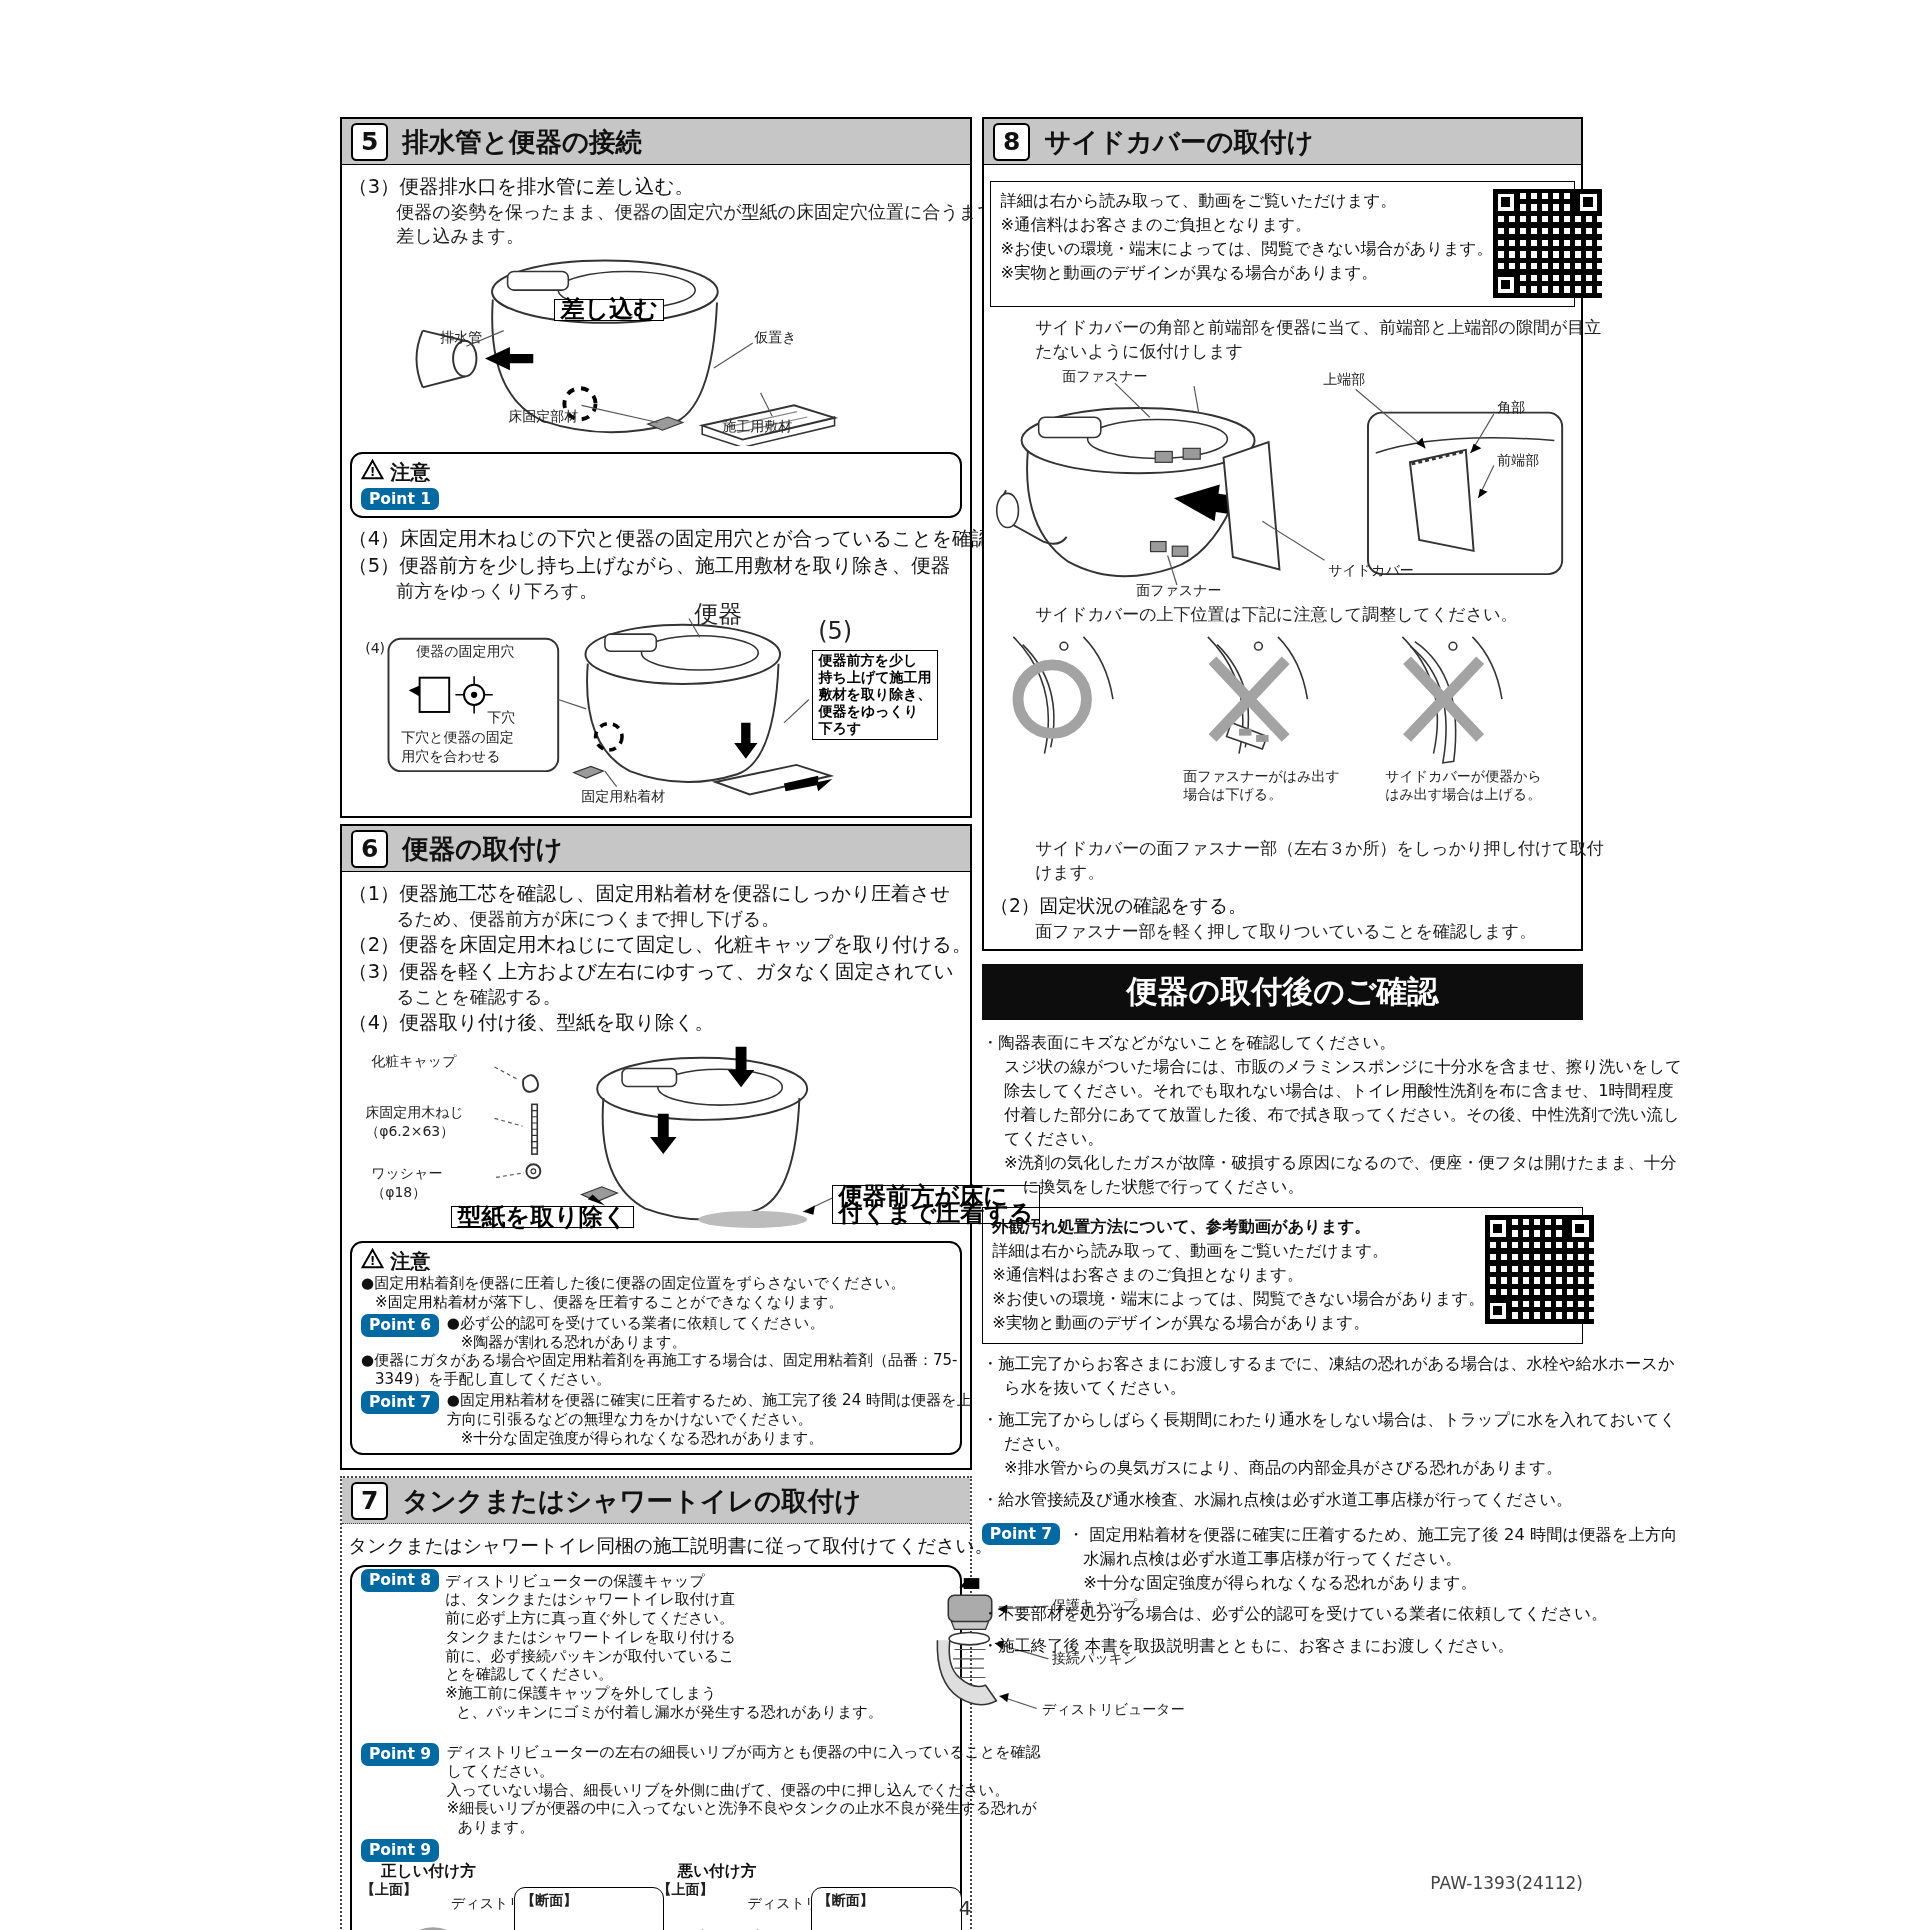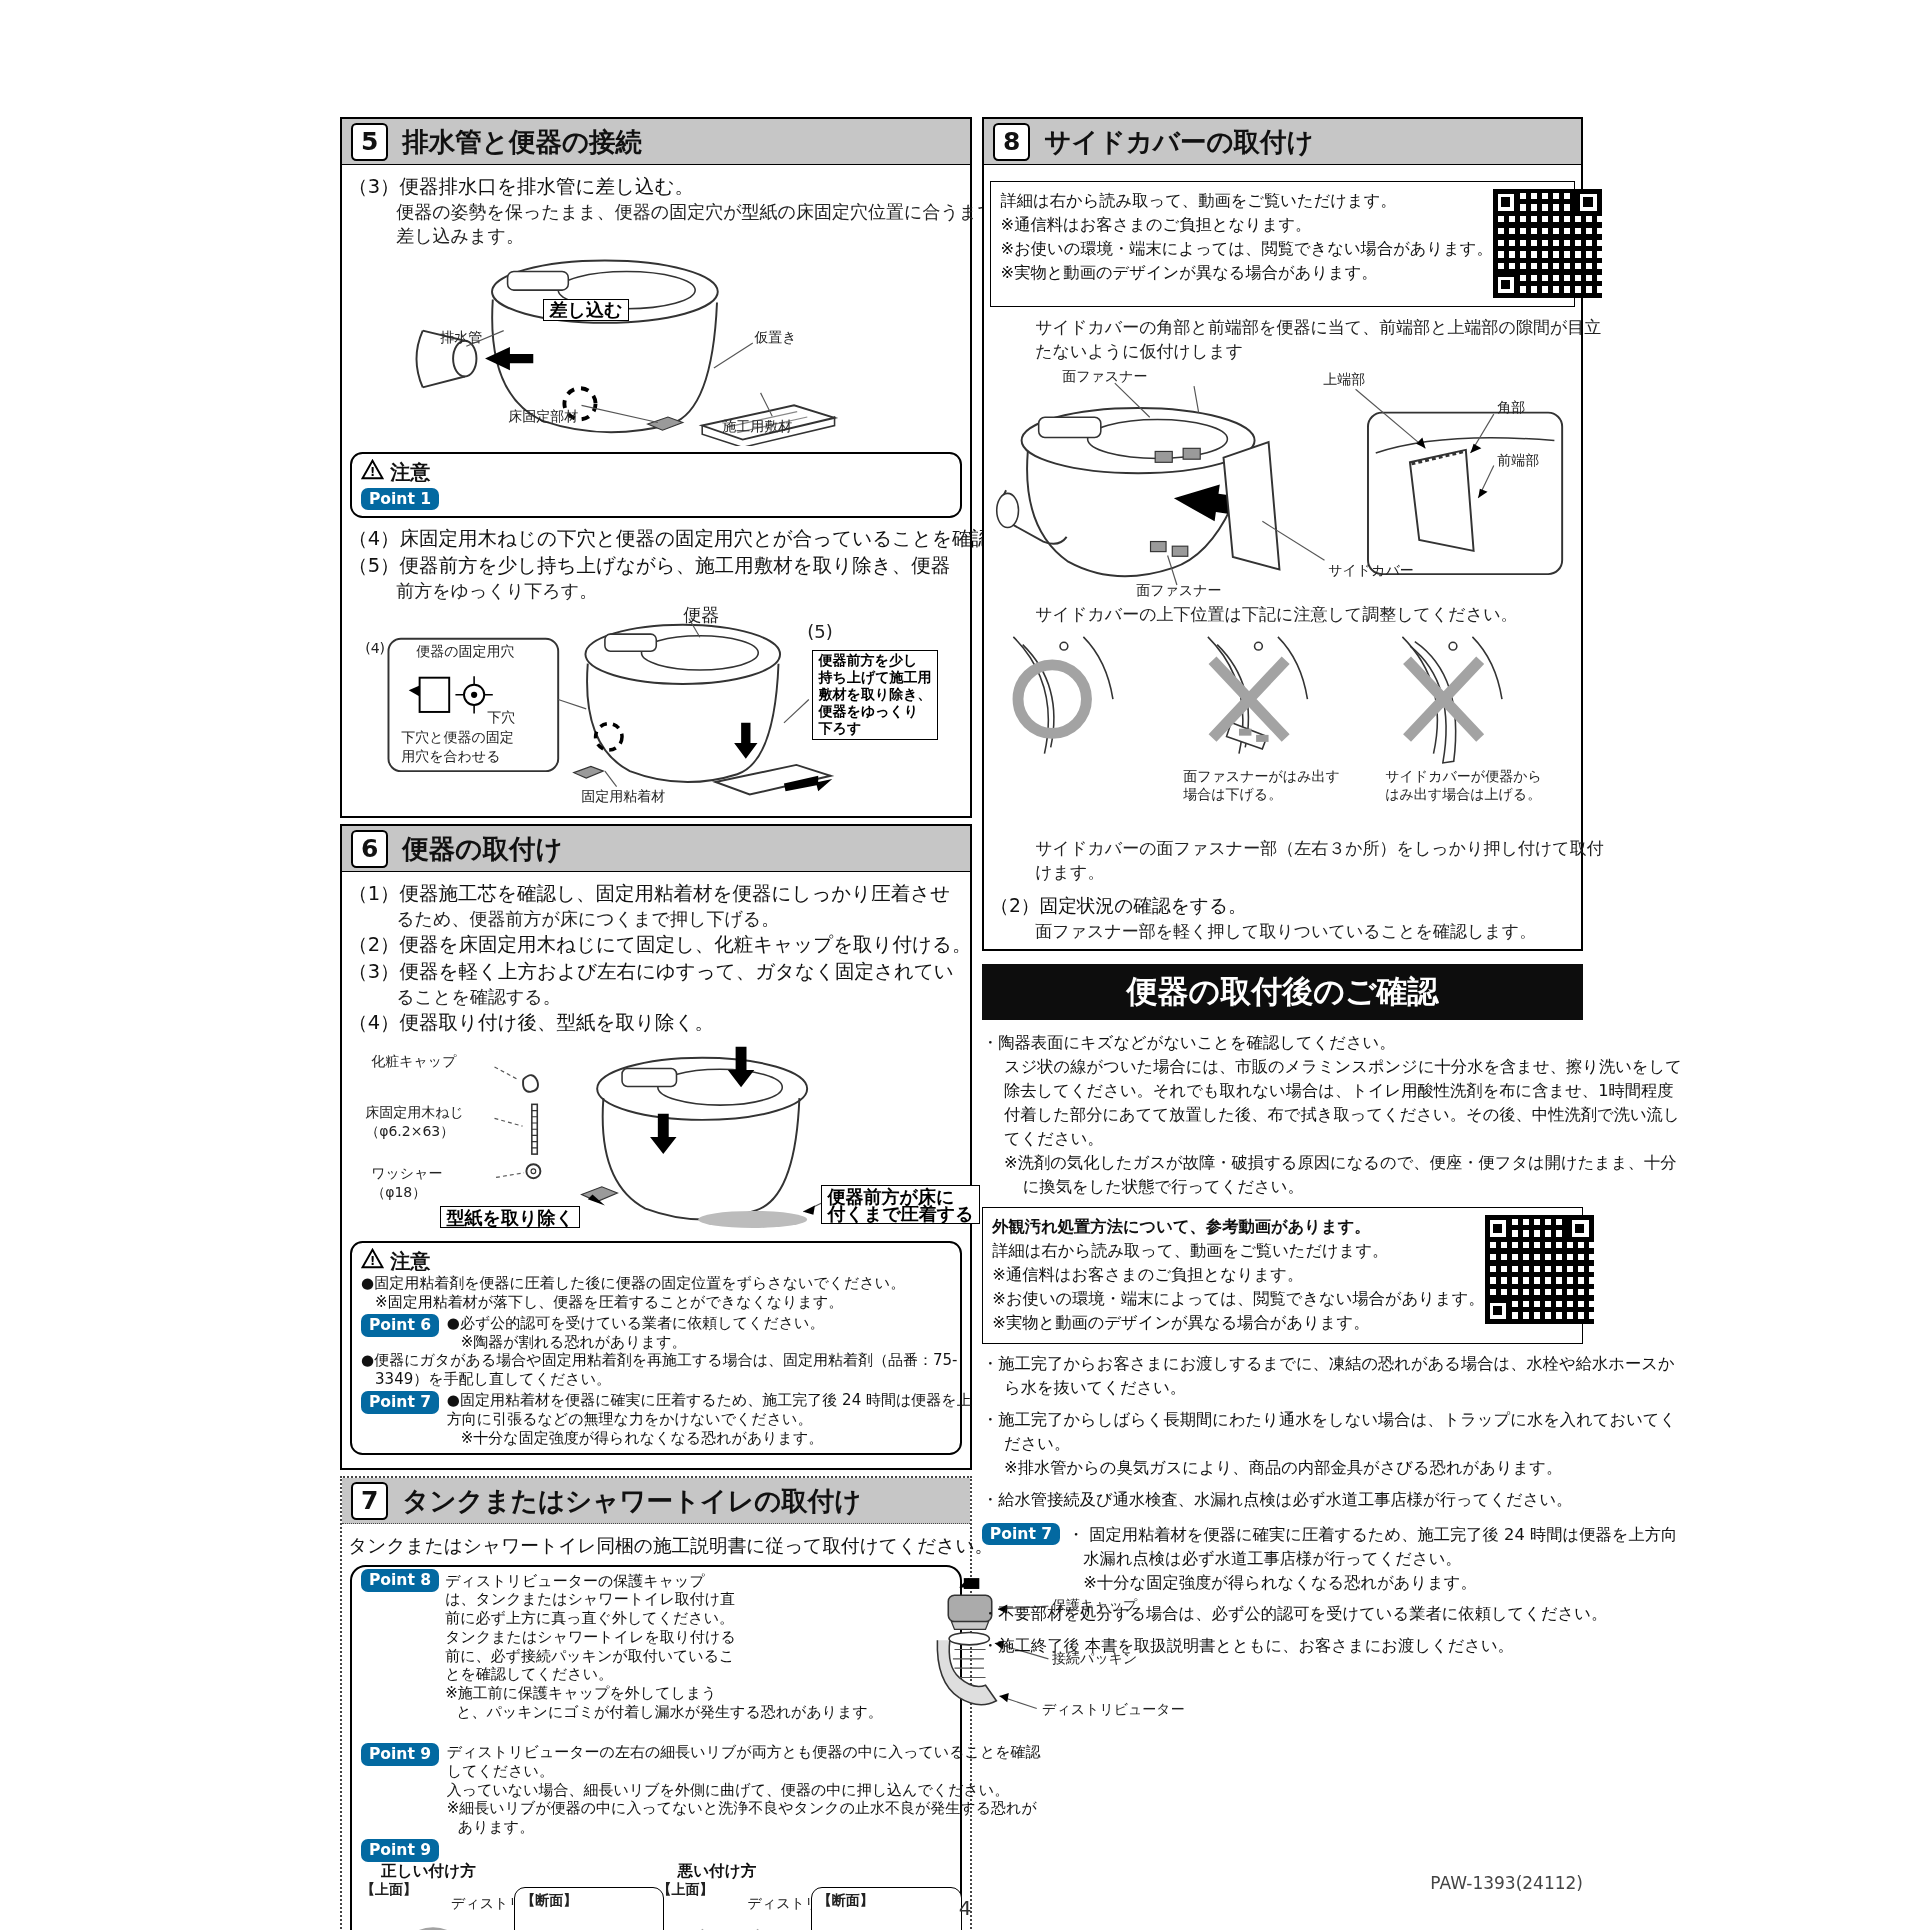--- a/index.html
+++ b/index.html
@@ -20,21 +20,21 @@
   .caution{border:2.3px solid #000;border-radius:12.5px;padding:4.7px 9.3px 6.2px 9.3px;margin:6.2px 1.6px;}
   .caution-head{display:flex;align-items:center;gap:6.2px;font-size:20px;font-weight:bold;height:26.5px;}
   .small{font-size:15px;line-height:18.7px;white-space:nowrap;}
   .point-row{display:flex;gap:7.8px;margin-top:2.3px;align-items:flex-start;}
   .point-badge{background:#0369a1;color:#fff;border-radius:7px;font-size:15.6px;font-weight:bold;
                padding:2.3px 7.8px;white-space:nowrap;flex:0 0 auto;}
   .fig{position:relative;margin:3.1px 0;}
   .figsvg{position:absolute;left:0;top:0;}
   .lbl{position:absolute;font-size:14px;line-height:17px;white-space:nowrap;color:#222;}
   .lbl.boxed{border:1.6px solid #000;padding:1.6px 5.4px;font-weight:bold;background:#fff;color:#000;}
-  .lbl.big{font-size:18px;}
+  .lbl.big{font-size:24px;margin-left:11px;}
   .banner{background:#0d0d0d;color:#fff;text-align:center;font-size:31px;font-weight:bold;
           padding:7px 0;margin:12.5px 0 11px 0;}
   .bullet{padding-left:22px;margin-top:7.8px;}
   .bline{font-size:16.3px;line-height:24px;white-space:nowrap;}
   .bline.first{text-indent:-22px;}
   .infobox{border:1.9px solid #000;display:flex;justify-content:space-between;align-items:flex-start;
            padding:7.8px 9.3px;margin:7.8px 0;}
   .qr{position:relative;width:109px;height:109px;flex:0 0 auto;
       background:repeating-linear-gradient(90deg,#000 0 5.4px,transparent 5.4px 11px),
                  repeating-linear-gradient(0deg,#000 0 5.4px,#fff 5.4px 11.7px);}

